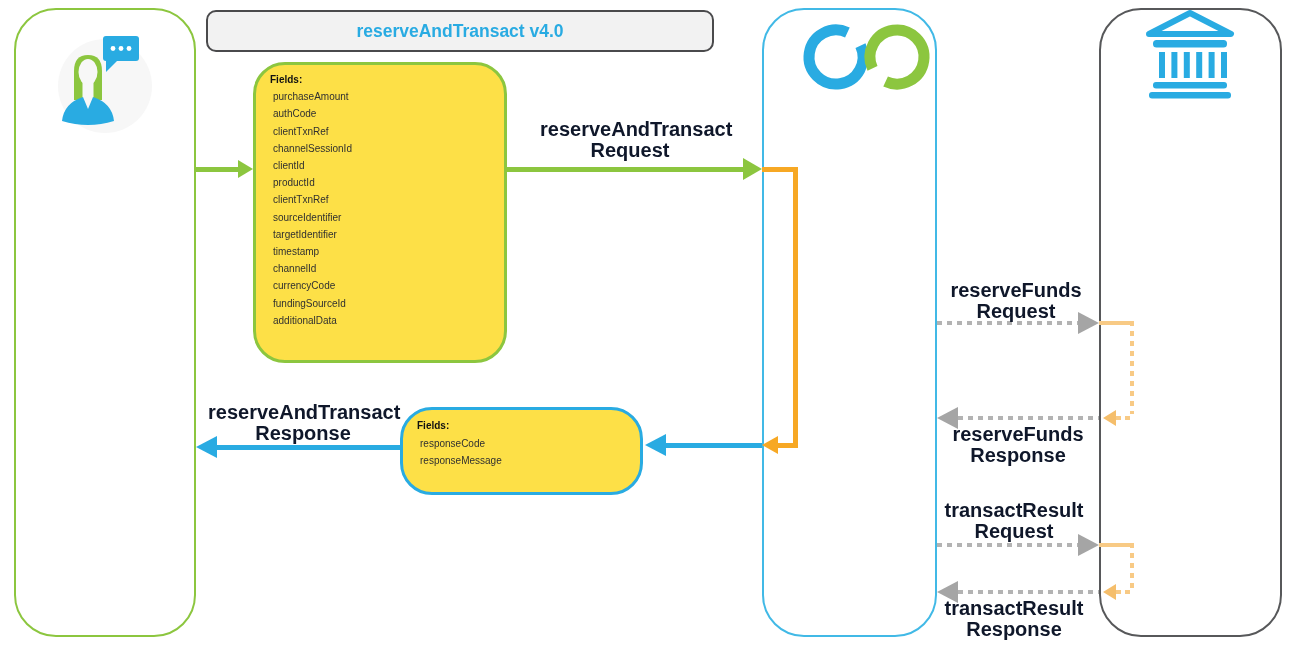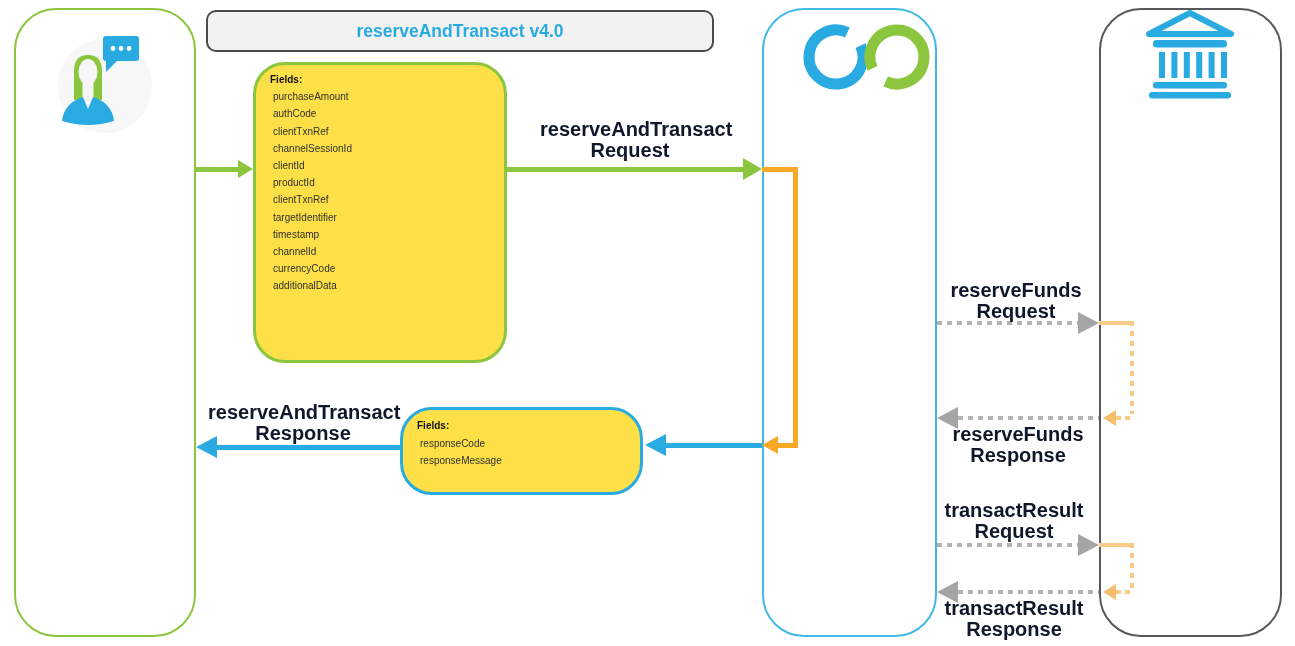--- a/index.html
+++ b/index.html
@@ -91,24 +91,26 @@
 
   <div class="fields-box request-box">
     <div class="fields-heading">Fields:</div>
     <div>purchaseAmount</div>
     <div>authCode</div>
     <div>clientTxnRef</div>
     <div>channelSessionId</div>
     <div>clientId</div>
     <div>productId</div>
     <div>clientTxnRef</div>
+    <div>sourceIdentifier</div>
     <div>targetIdentifier</div>
     <div>timestamp</div>
     <div>channelId</div>
     <div>currencyCode</div>
+    <div>fundingSourceId</div>
     <div>additionalData</div>
   </div>
 
   <div class="fields-box response-box">
     <div class="fields-heading">Fields:</div>
     <div>responseCode</div>
     <div>responseMessage</div>
   </div>
 
   <div class="line green" style="left:196px;top:167px;width:43px;height:5px;"></div>

